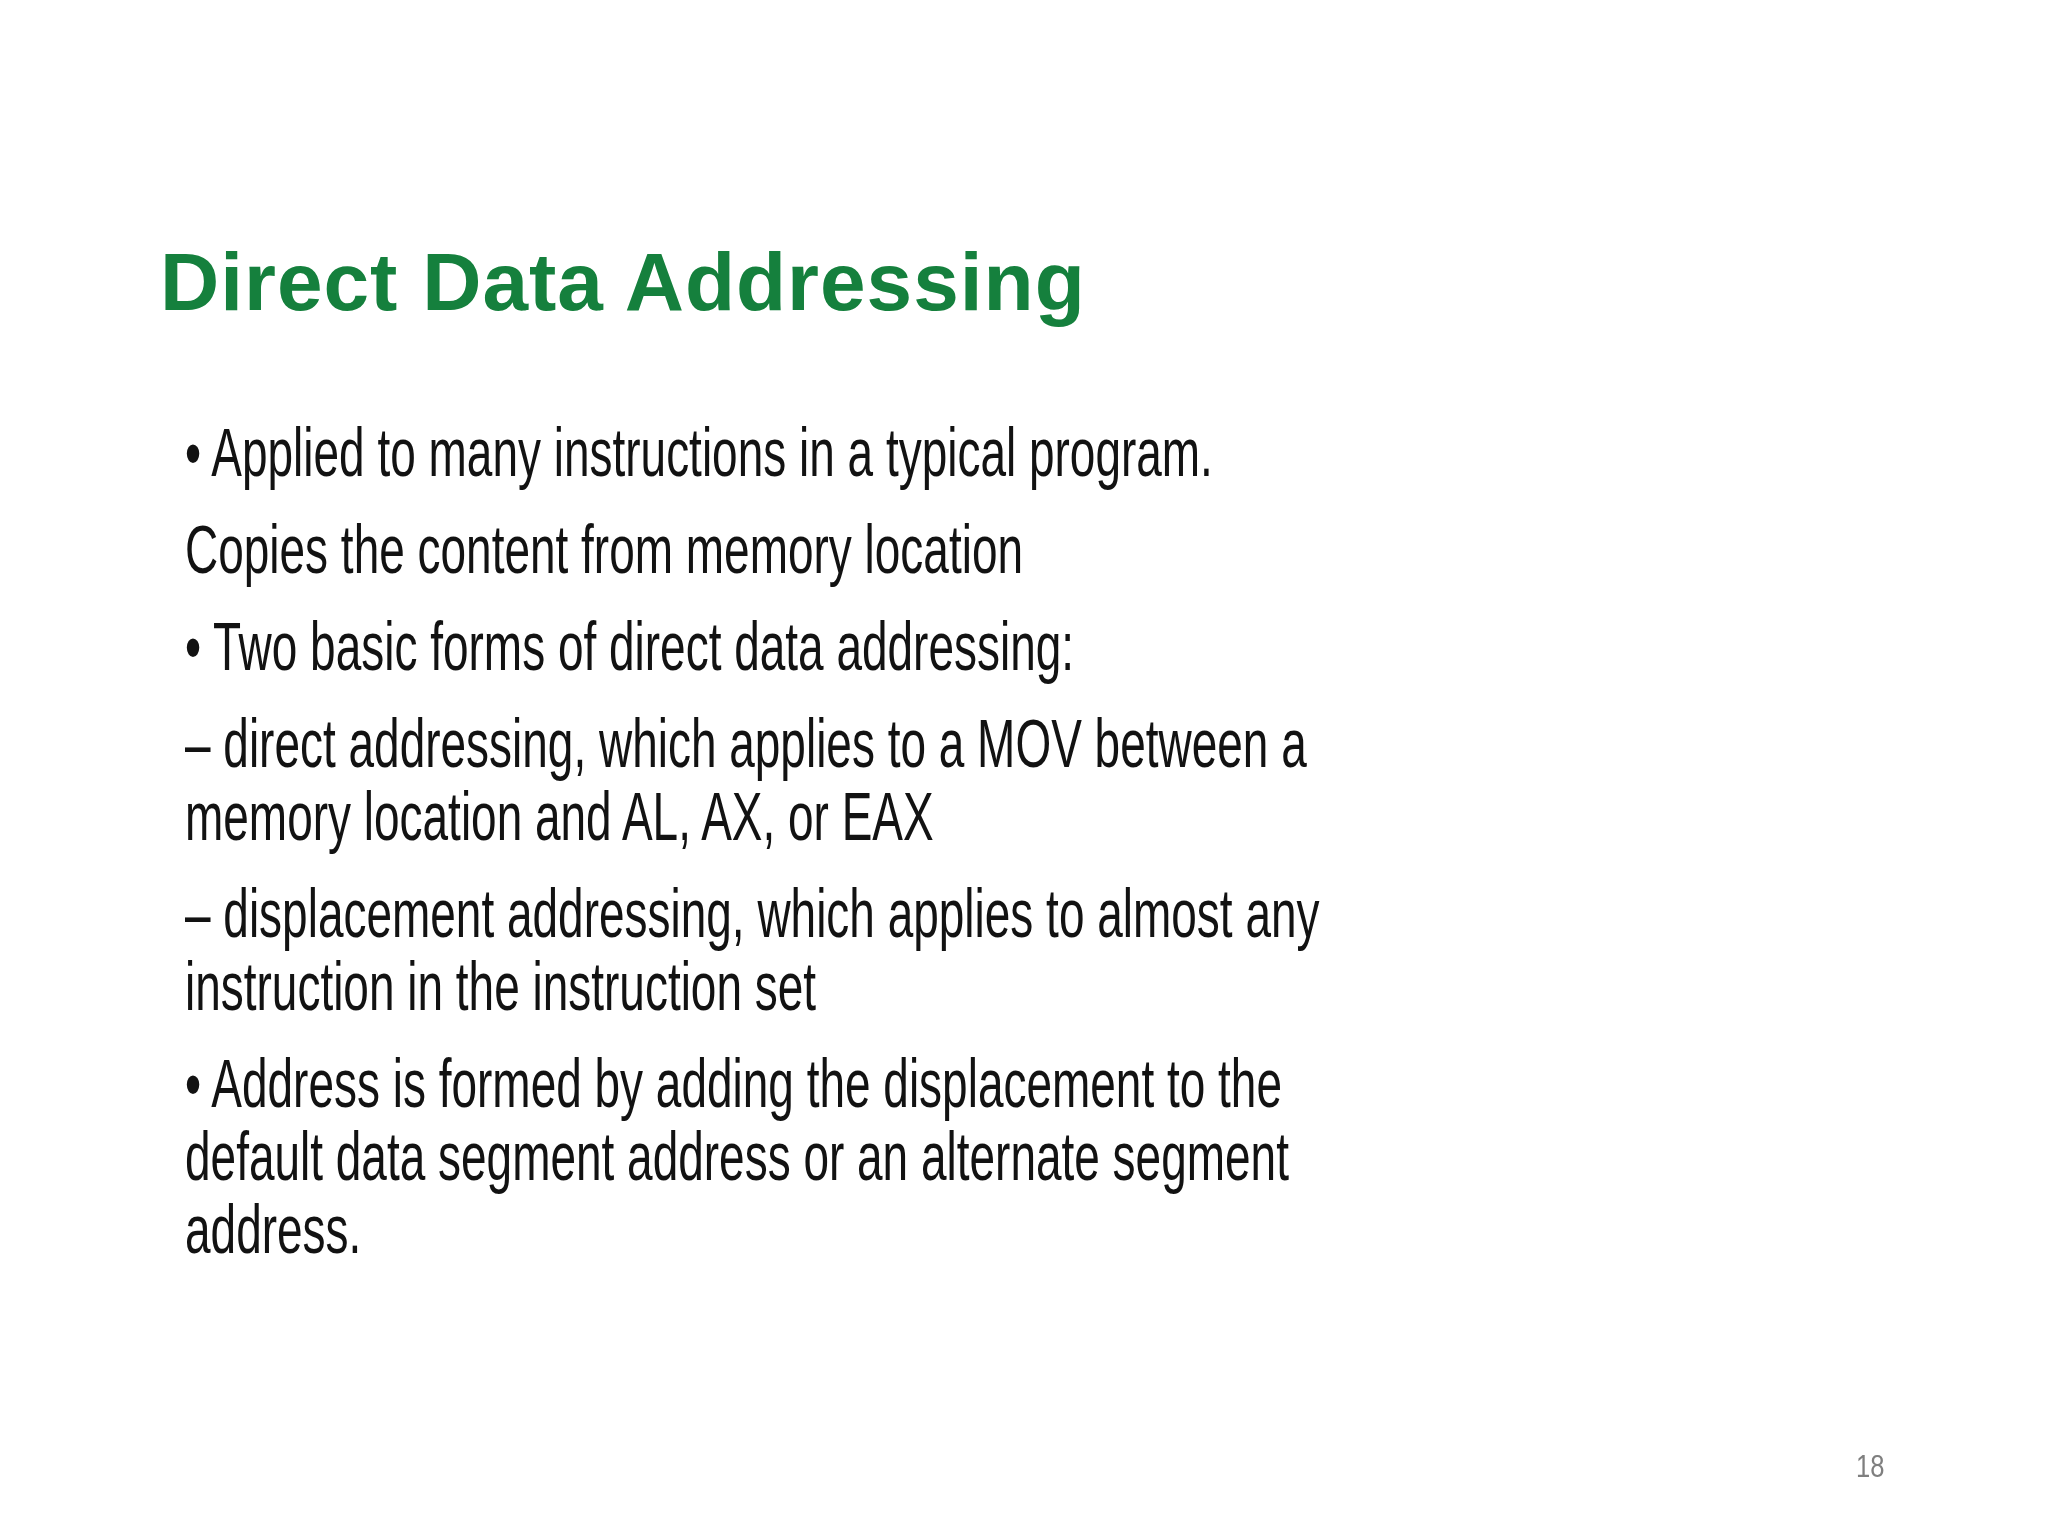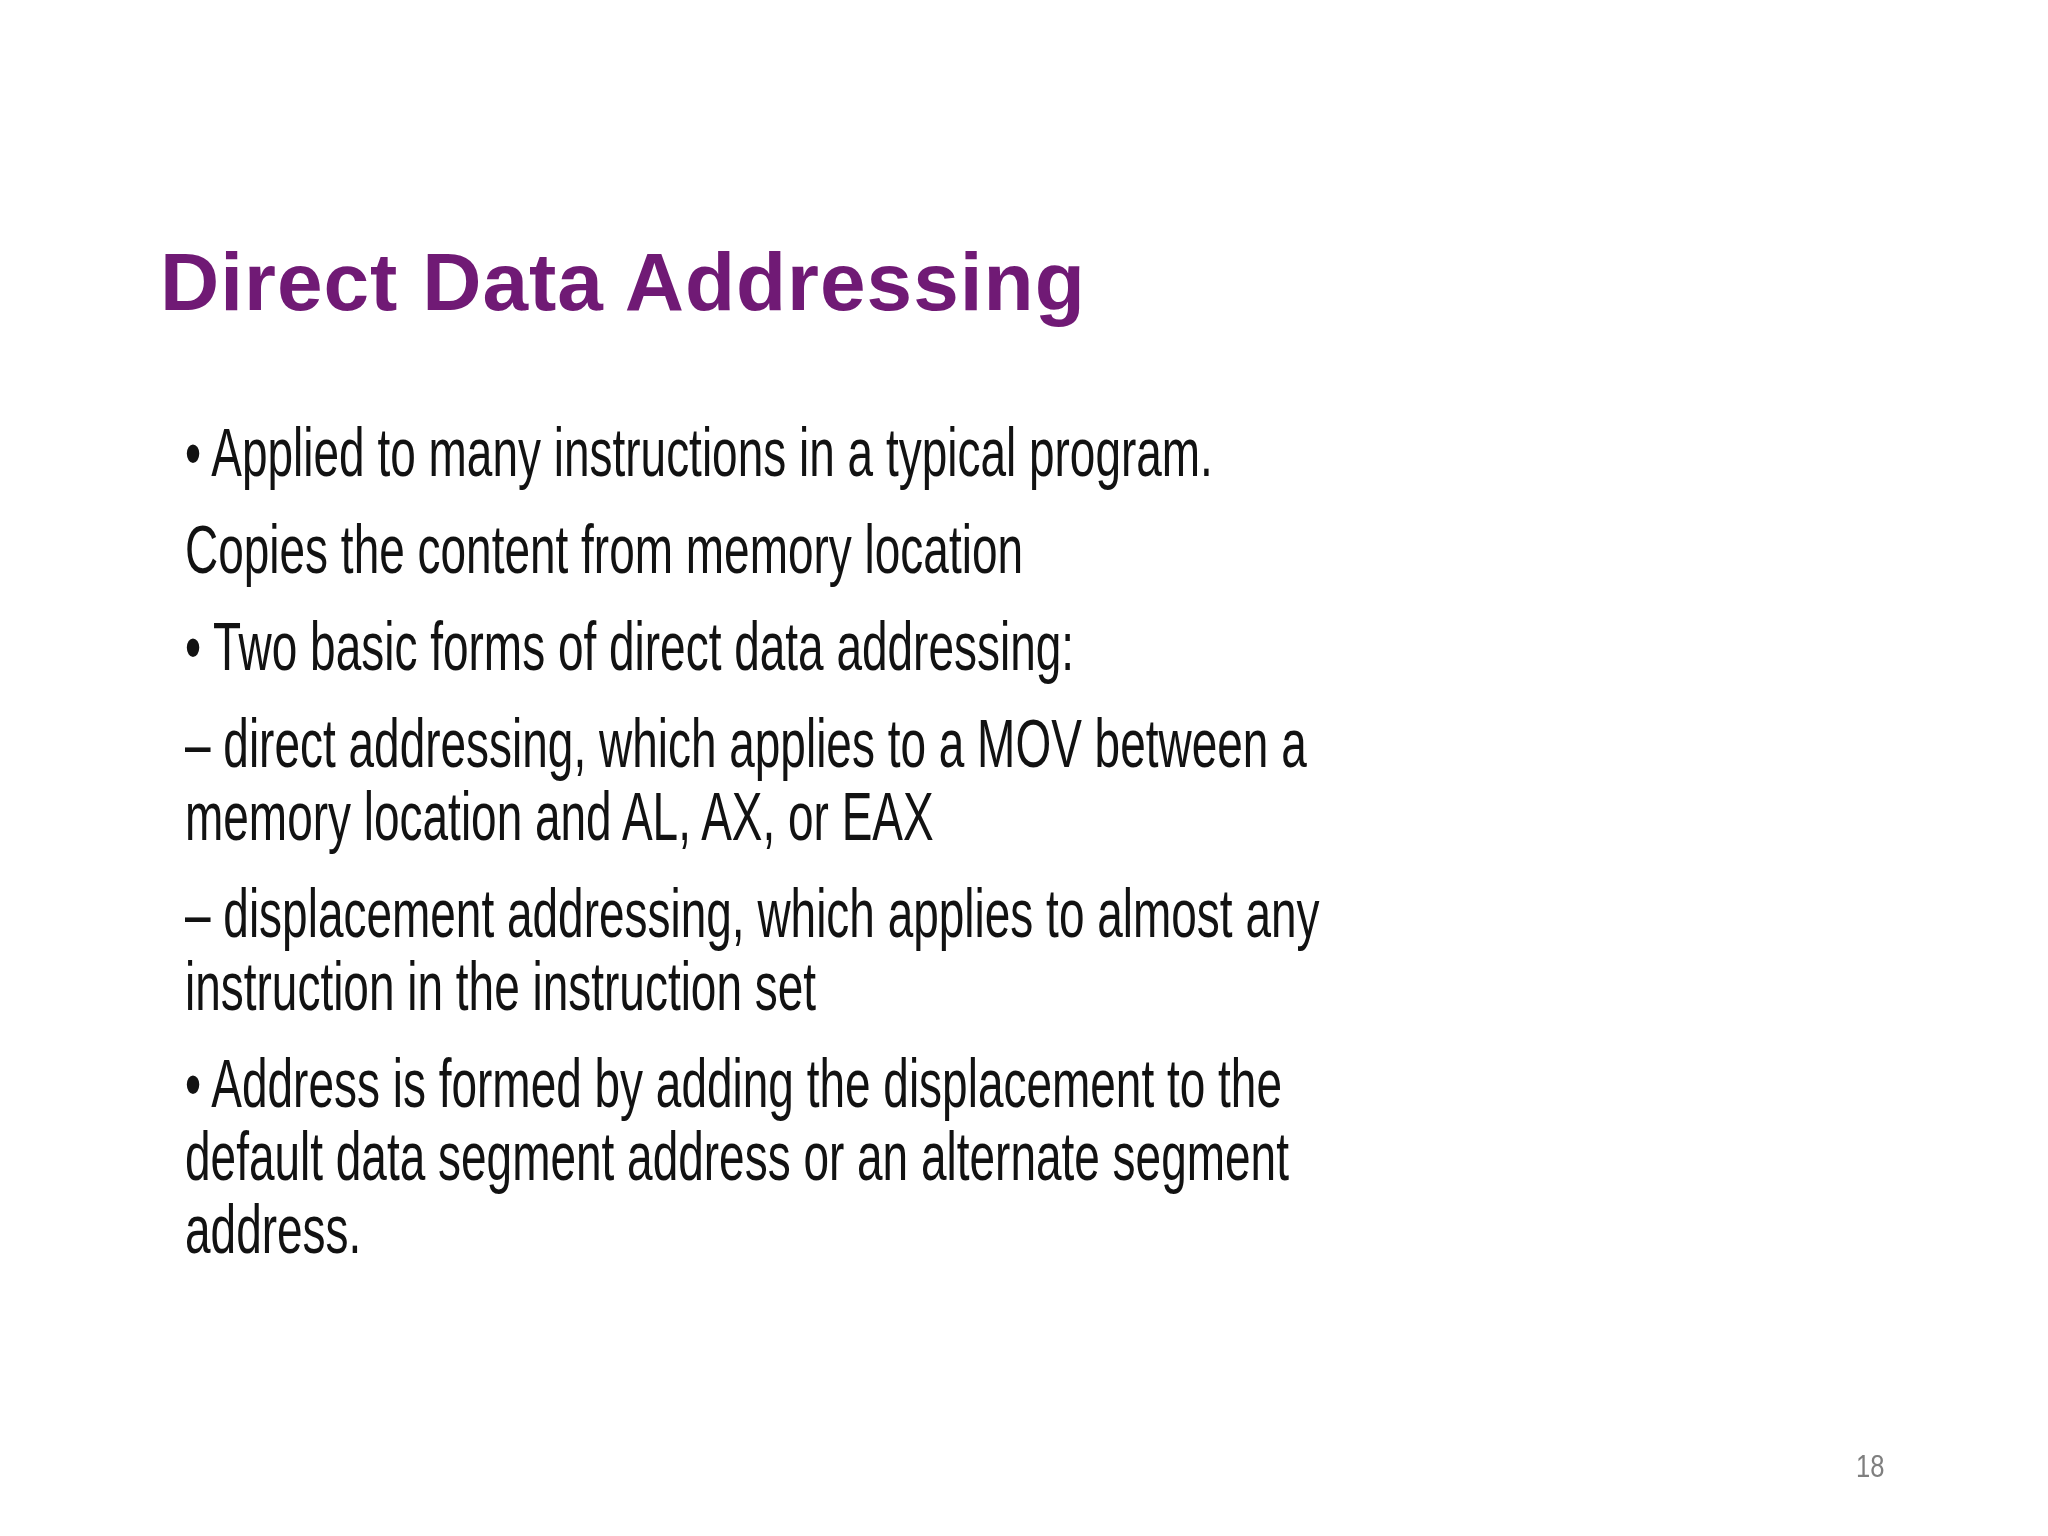--- a/index.html
+++ b/index.html
@@ -15,21 +15,21 @@
     overflow: hidden;
     font-family: "Liberation Sans", sans-serif;
   }
   .slide-title {
     position: absolute;
     left: 160px;
     top: 186px;
     font-size: 82px;
     line-height: 1;
     letter-spacing: 1px;
-    color: #701a75;
+    color: #15803d;
     white-space: nowrap;
   }
   .body-block {
     position: absolute;
     left: 185px;
     top: 416px;
     width: 1760px;
     transform: scaleX(0.676);
     transform-origin: 0 0;
     font-size: 68px;

